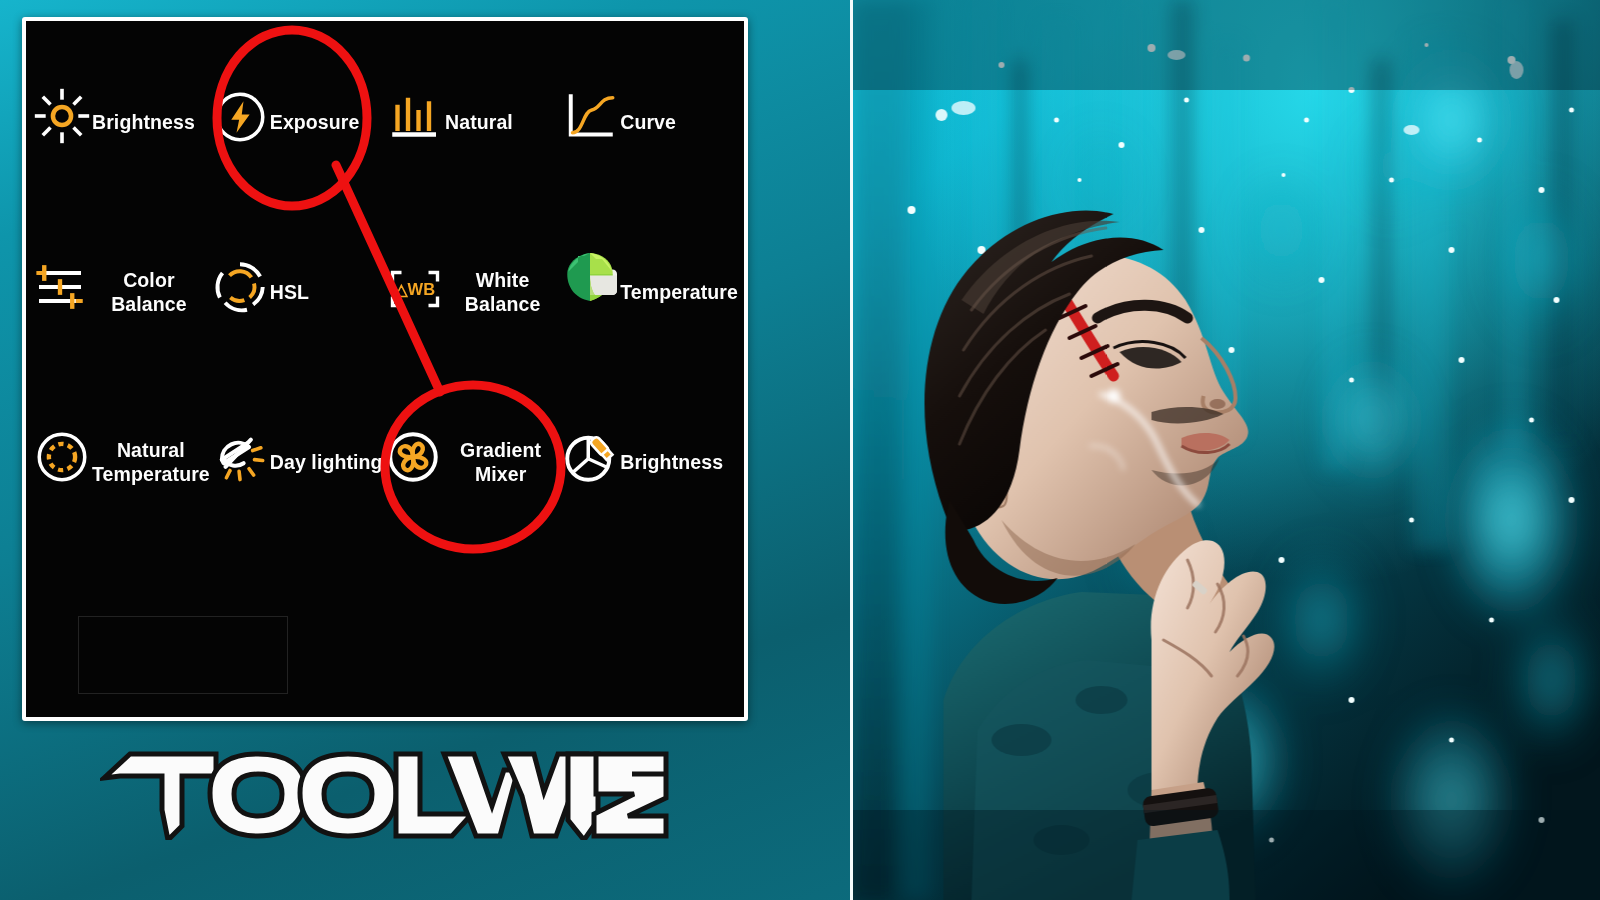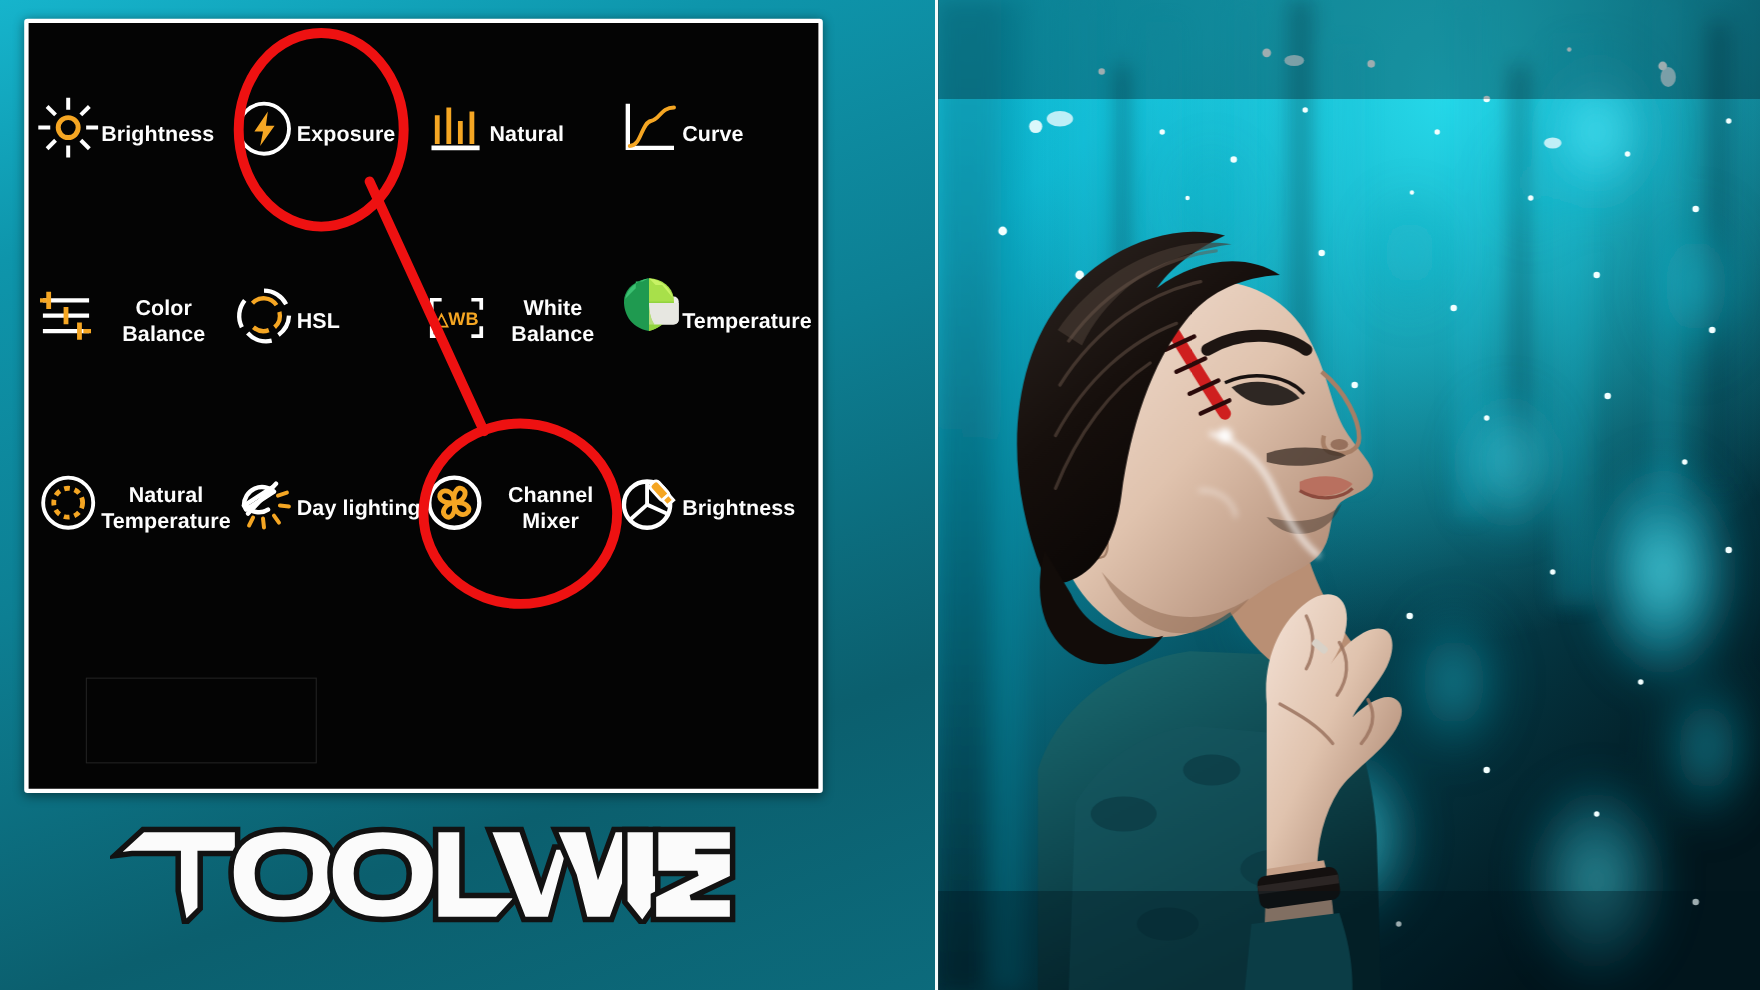--- a/index.html
+++ b/index.html
@@ -274,21 +274,21 @@
           <svg viewBox="0 0 64 64" width="56" height="56">
             <circle cx="32" cy="32" r="26" fill="none" stroke="#ffffff" stroke-width="4.5"></circle>
             <g fill="none" stroke="#f5a623" stroke-width="5" stroke-linecap="round">
               <path d="M32 32 C32 20 22 17 18 22 C14 27 20 33 32 32"></path>
               <path d="M32 32 C32 44 42 47 46 42 C50 37 44 31 32 32"></path>
               <path d="M32 32 C22 33 18 42 23 46 C28 50 34 43 32 32"></path>
               <path d="M32 32 C42 31 46 22 41 18 C36 14 30 21 32 32"></path>
             </g>
           </svg>
         </span>
-        <span class="lbl">Channel Mixer</span>
+        <span class="lbl">Gradient Mixer</span>
       </div>
 
 
       <div class="tool-cell">
         <span class="ic">
           <svg viewBox="0 0 64 64" width="56" height="56">
             <circle cx="30" cy="34" r="24" fill="none" stroke="#ffffff" stroke-width="4.5"></circle>
             <g stroke="#ffffff" stroke-width="4" stroke-linecap="butt">
               <line x1="30" y1="34" x2="30" y2="10"></line>
               <line x1="30" y1="34" x2="52" y2="44"></line>

